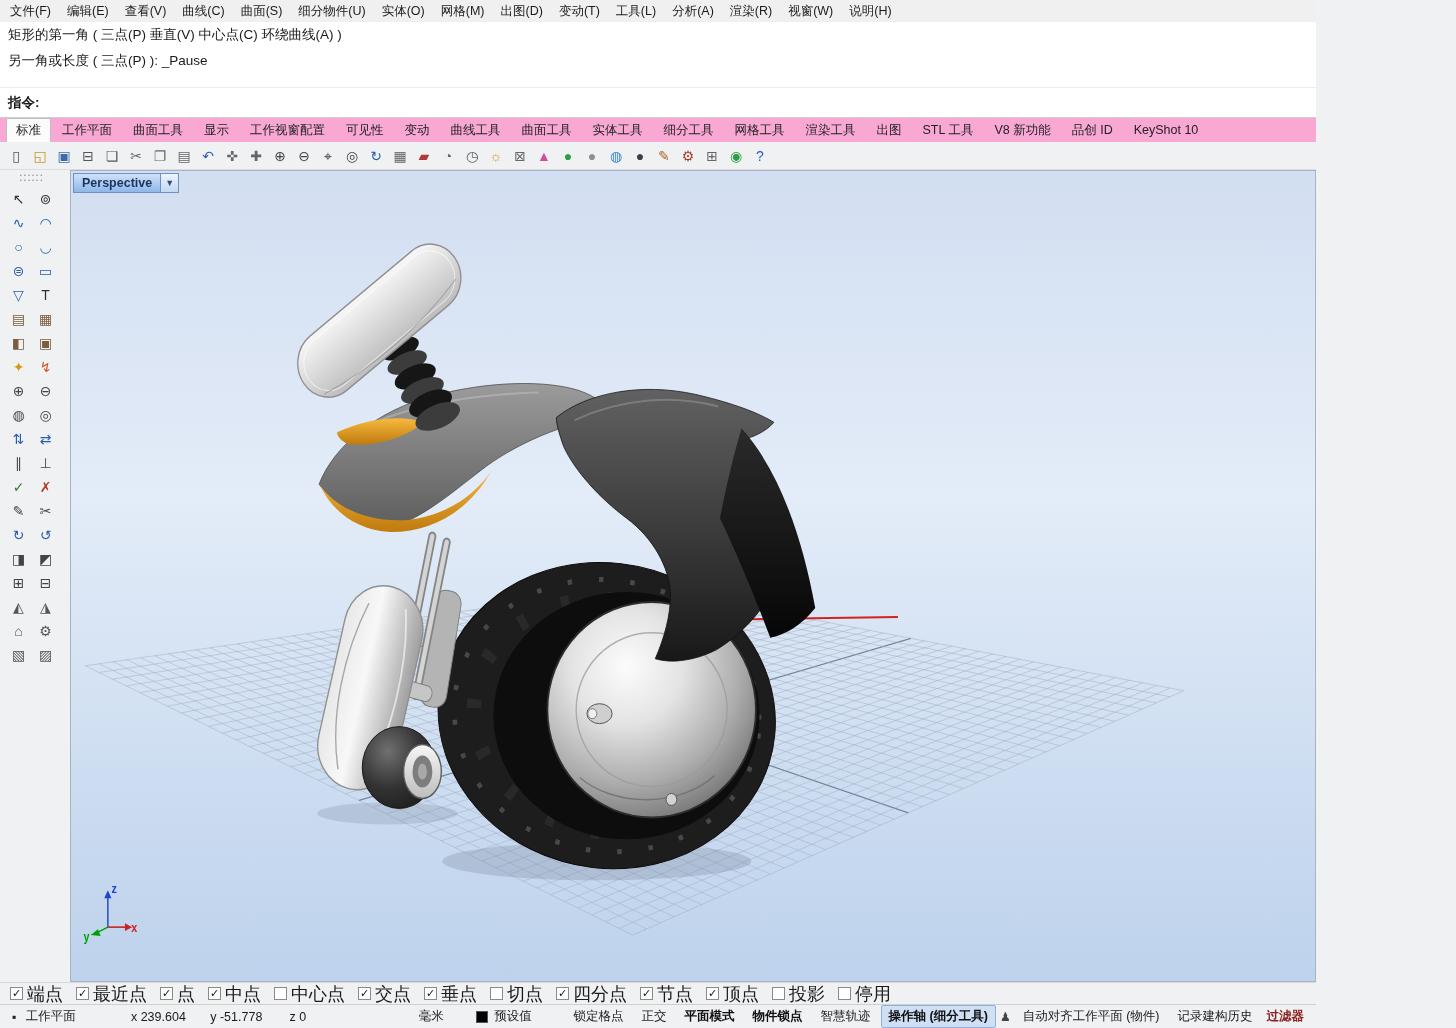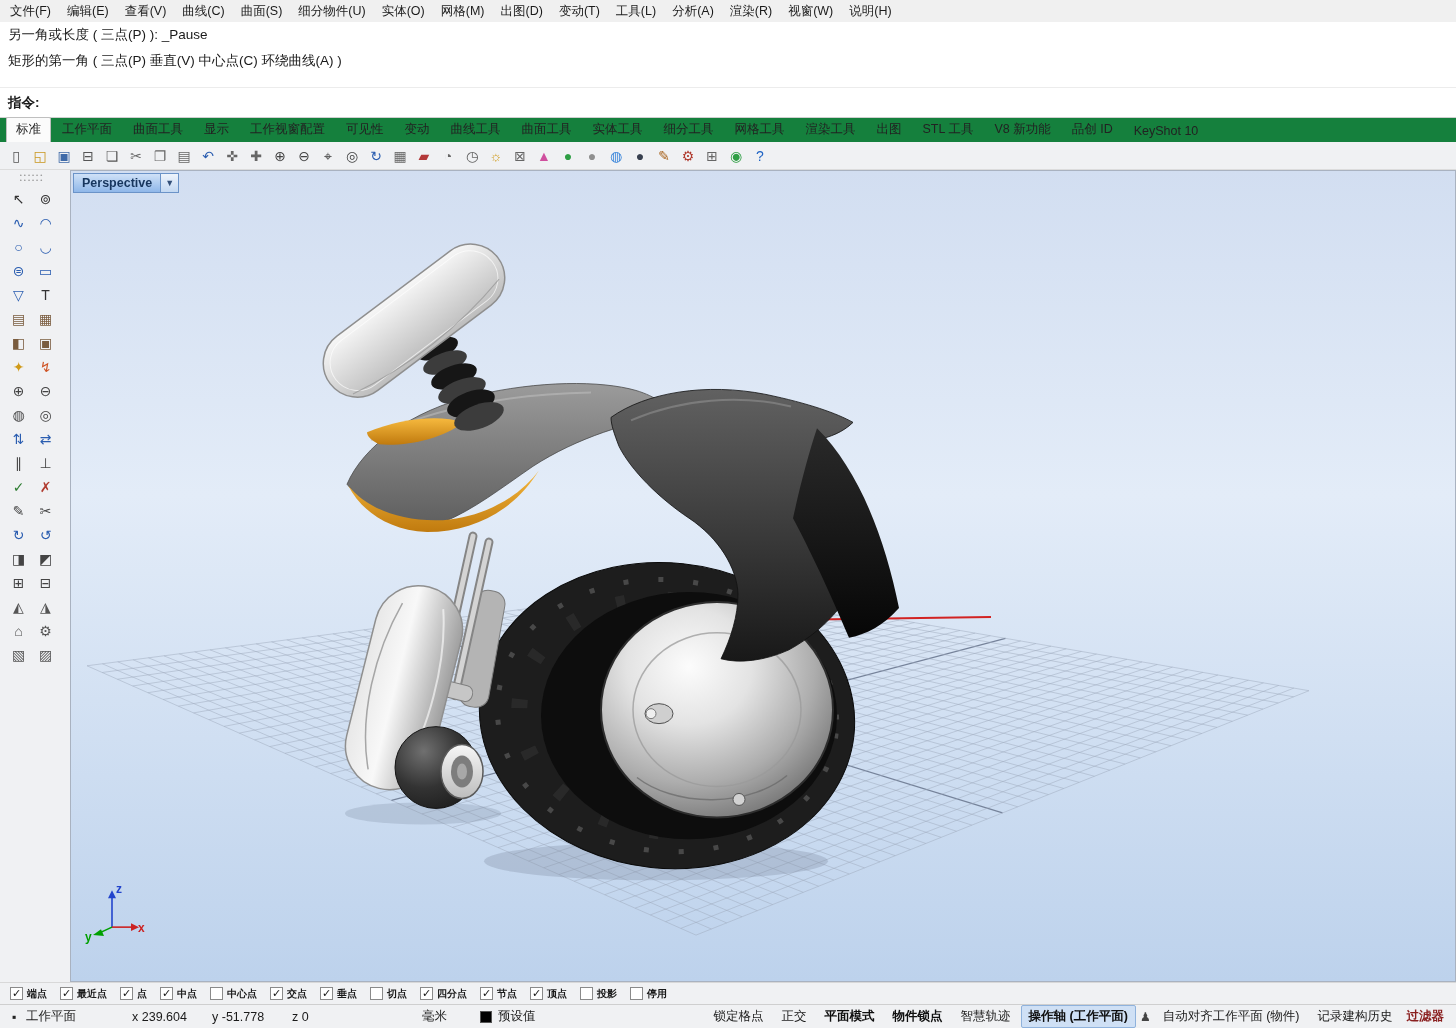--- a/index.html
+++ b/index.html
@@ -1,31 +1,31 @@
 <!DOCTYPE html>
 <html><head>
 <meta charset="utf-8">
 <style>
   * { box-sizing: border-box; margin: 0; padding: 0; }
   html,body { width:1456px; height:1028px; overflow:hidden; }
   body { font-family:"Liberation Sans","DejaVu Sans",sans-serif; font-size:13px; color:#1a1a1a; background:#f0f1f3; }
-  .app { width:1456px; height:1028px; display:flex; flex-direction:column; }
+  .app { width:1316px; height:1028px; display:flex; flex-direction:column; }
 
   
   .menu-bar { height:22px; background:#f0f0f0; display:flex; align-items:center; font-size:12.5px; padding-left:2px; flex:0 0 auto; }
   .menu-item { padding:2px 8px; cursor:default; white-space:nowrap; }
 
   
   .cmd-history { height:66px; background:#ffffff; overflow:hidden; font-size:13.5px; padding-left:8px; border-bottom:1px solid #ececec; flex:0 0 auto; }
   .cmd-line { line-height:26px; white-space:nowrap; }
   .cmd-line.clip { margin-top:-7px; }
   .cmd-prompt { height:30px; background:#ffffff; display:flex; align-items:center; font-size:13.5px; font-weight:bold; padding-left:8px; border-bottom:1px solid #cfcfcf; flex:0 0 auto; }
 
   
-  .tab-row { height:24px; background:#15803d; display:flex; align-items:flex-end; font-size:12.5px; padding-left:6px; gap:1px; flex:0 0 auto; }
+  .tab-row { height:24px; background:#f9a8d4; display:flex; align-items:center; font-size:12.5px; padding-left:6px; gap:1px; flex:0 0 auto; }
   .tab { padding:3px 9px 4px 9px; color:#222; border:1px solid transparent; border-bottom:none; white-space:nowrap; cursor:default; }
   .tab.active { background:#fbfbfb; border-color:#bfbfbf; border-radius:2px 2px 0 0; }
 
   
   .icon-row { height:28px; background:#f0f1f3; display:flex; align-items:center; padding-left:4px; border-bottom:1px solid #dcdcdc; flex:0 0 auto; }
   .tbtn { width:24px; height:24px; display:flex; align-items:center; justify-content:center; border-radius:2px; cursor:default; }
   .tglyph { font-size:14px; line-height:1; }
 
   
   .main { flex:1 1 auto; display:flex; background:#f0f1f3; min-height:0; }
@@ -35,21 +35,21 @@
   .sbtn { width:26px; height:23px; display:flex; align-items:center; justify-content:center; border-radius:2px; cursor:default; }
   .sglyph { font-size:14px; line-height:1; }
 
   .viewport { flex:1 1 auto; position:relative; margin-left:6px; border:1px solid #a9b2c0; min-width:0; }
   .viewport svg { display:block; width:100%; height:100%; }
   .vp-tab { position:absolute; top:2px; left:2px; display:flex; align-items:stretch; background:linear-gradient(#cfe1f7,#8fb7e9); border:1px solid #6b93c8; font-size:12.5px; font-weight:bold; color:#17365e; cursor:default; }
   .vp-tab-label { padding:2px 8px; }
   .vp-tab-arrow { display:flex; align-items:center; padding:0 4px; font-size:9px; background:linear-gradient(#eef4fc,#c3d8f2); border-left:1px solid #6b93c8; color:#33507a; }
 
   
-  .osnap-row { height:22px; background:#f0f1f3; display:flex; font-size:10px; gap:13px; padding-left:10px; border-top:1px solid #d8d8d8; flex:0 0 auto;font-weight:bold; }
+  .osnap-row { height:22px; background:#f0f1f3; display:flex; font-size:18px; gap:13px; padding-left:10px; border-top:1px solid #d8d8d8; flex:0 0 auto; }
   .osnap-item { display:flex; align-items:center; gap:4px; white-space:nowrap; cursor:default; }
   .cb { width:13px; height:13px; border:1px solid #8a8a8a; background:#ffffff; font-size:11px; line-height:11px; text-align:center; color:#111; }
   .cb.checked::after { content:"✓"; }
 
   
   .status-bar { height:24px; background:#f0f1f3; display:flex; align-items:center; font-size:12.5px; border-top:1px solid #cfcfcf; padding:0 6px; flex:0 0 auto; white-space:nowrap; }
   .sb-ic { width:16px; text-align:center; color:#222; }
   .sb-cplane { width:110px; padding-left:4px; }
   .sb-coord { width:80px; }
   .sb-units { margin-left:50px; width:58px; }
@@ -95,22 +95,22 @@
       <span class="menu-item">分析(A)</span>
 
       <span class="menu-item">渲染(R)</span>
 
       <span class="menu-item">视窗(W)</span>
 
       <span class="menu-item">说明(H)</span>
     </div>
 
   <div class="cmd-history">
+    <div class="cmd-line">矩形的第一角 ( 三点(P)  垂直(V)  中心点(C)  环绕曲线(A) )</div>
     <div class="cmd-line">另一角或长度 ( 三点(P) ): _Pause</div>
-    <div class="cmd-line">矩形的第一角 ( 三点(P)  垂直(V)  中心点(C)  环绕曲线(A) )</div>
   </div>
 
   <div class="cmd-prompt">
     <span>指令:</span>
     <span class="cmd-input" style="flex:1;height:100%;"></span>
   </div>
 
   <div class="tab-row">
 
       <span class="tab active">标准</span>
@@ -756,21 +756,21 @@
         <span class="sb-tg">锁定格点</span>
 
         <span class="sb-tg">正交</span>
 
         <span class="sb-tg on">平面模式</span>
 
         <span class="sb-tg on">物件锁点</span>
 
         <span class="sb-tg">智慧轨迹</span>
 
-        <span class="sb-tg on hl">操作轴 (工作平面)</span>
+        <span class="sb-tg on hl">操作轴 (细分工具)</span>
       </span>
     <span class="sb-ic2">♟</span>
     <span class="sb-right2">
 
         <span class="sb-tg">自动对齐工作平面 (物件)</span>
 
         <span class="sb-tg">记录建构历史</span>
       </span>
     <span class="sb-filter">过滤器</span>
   </div>

